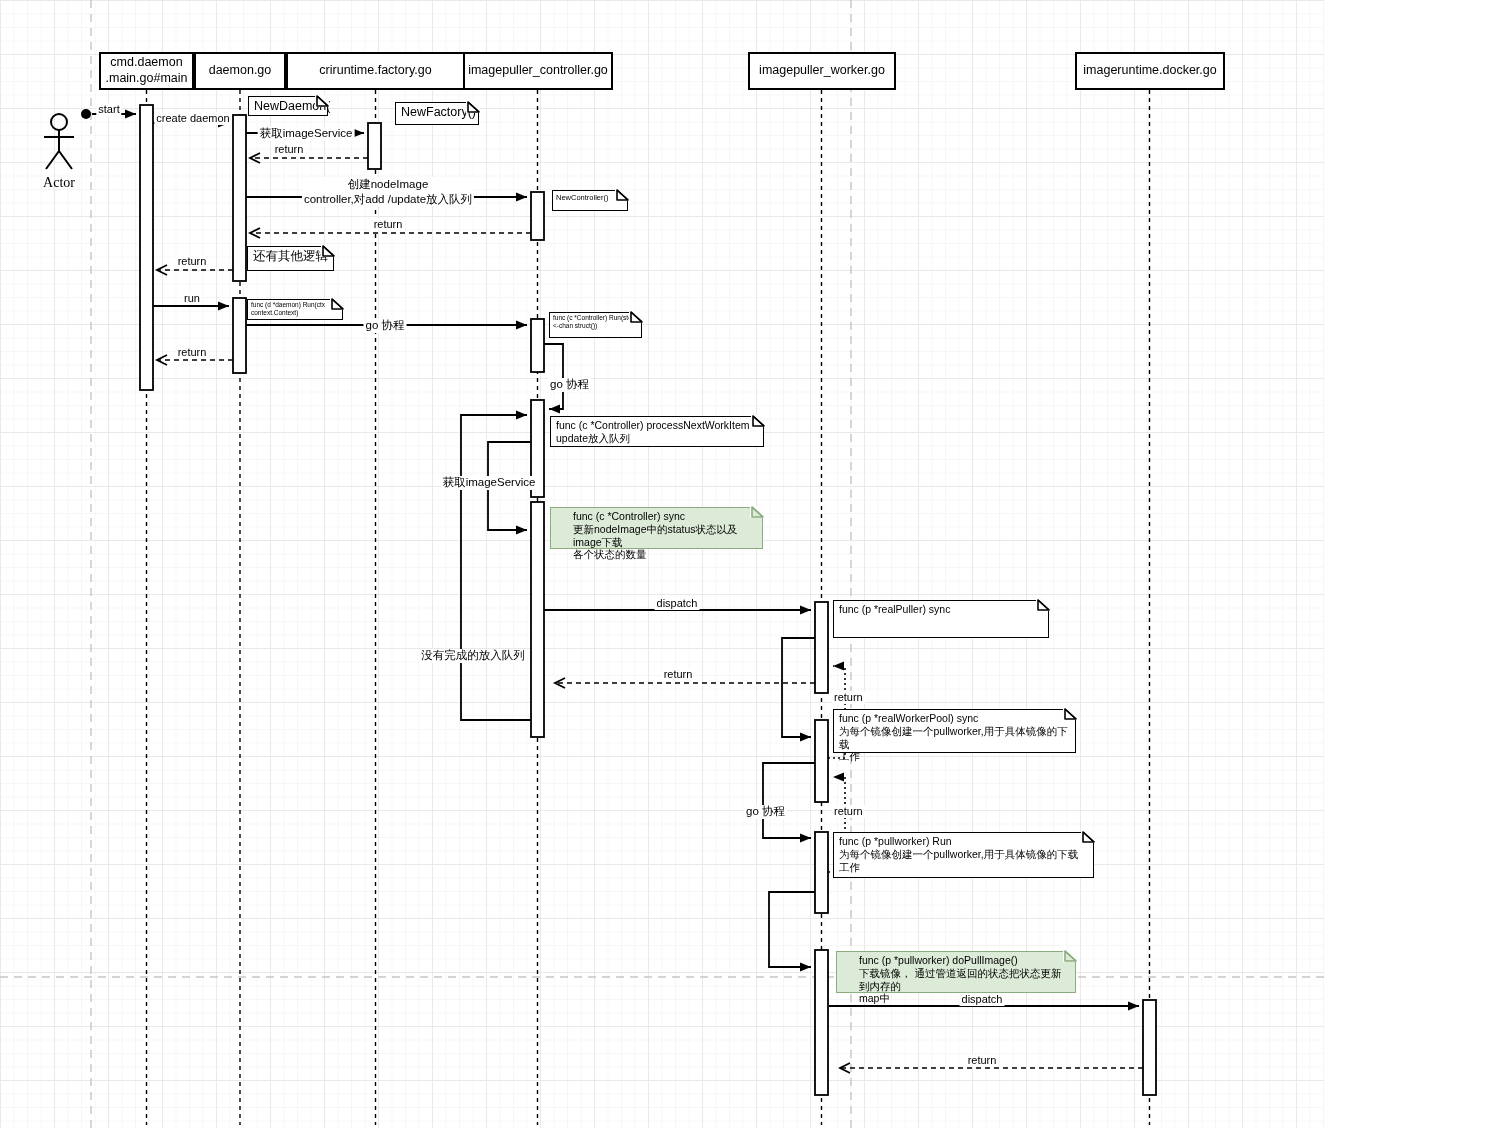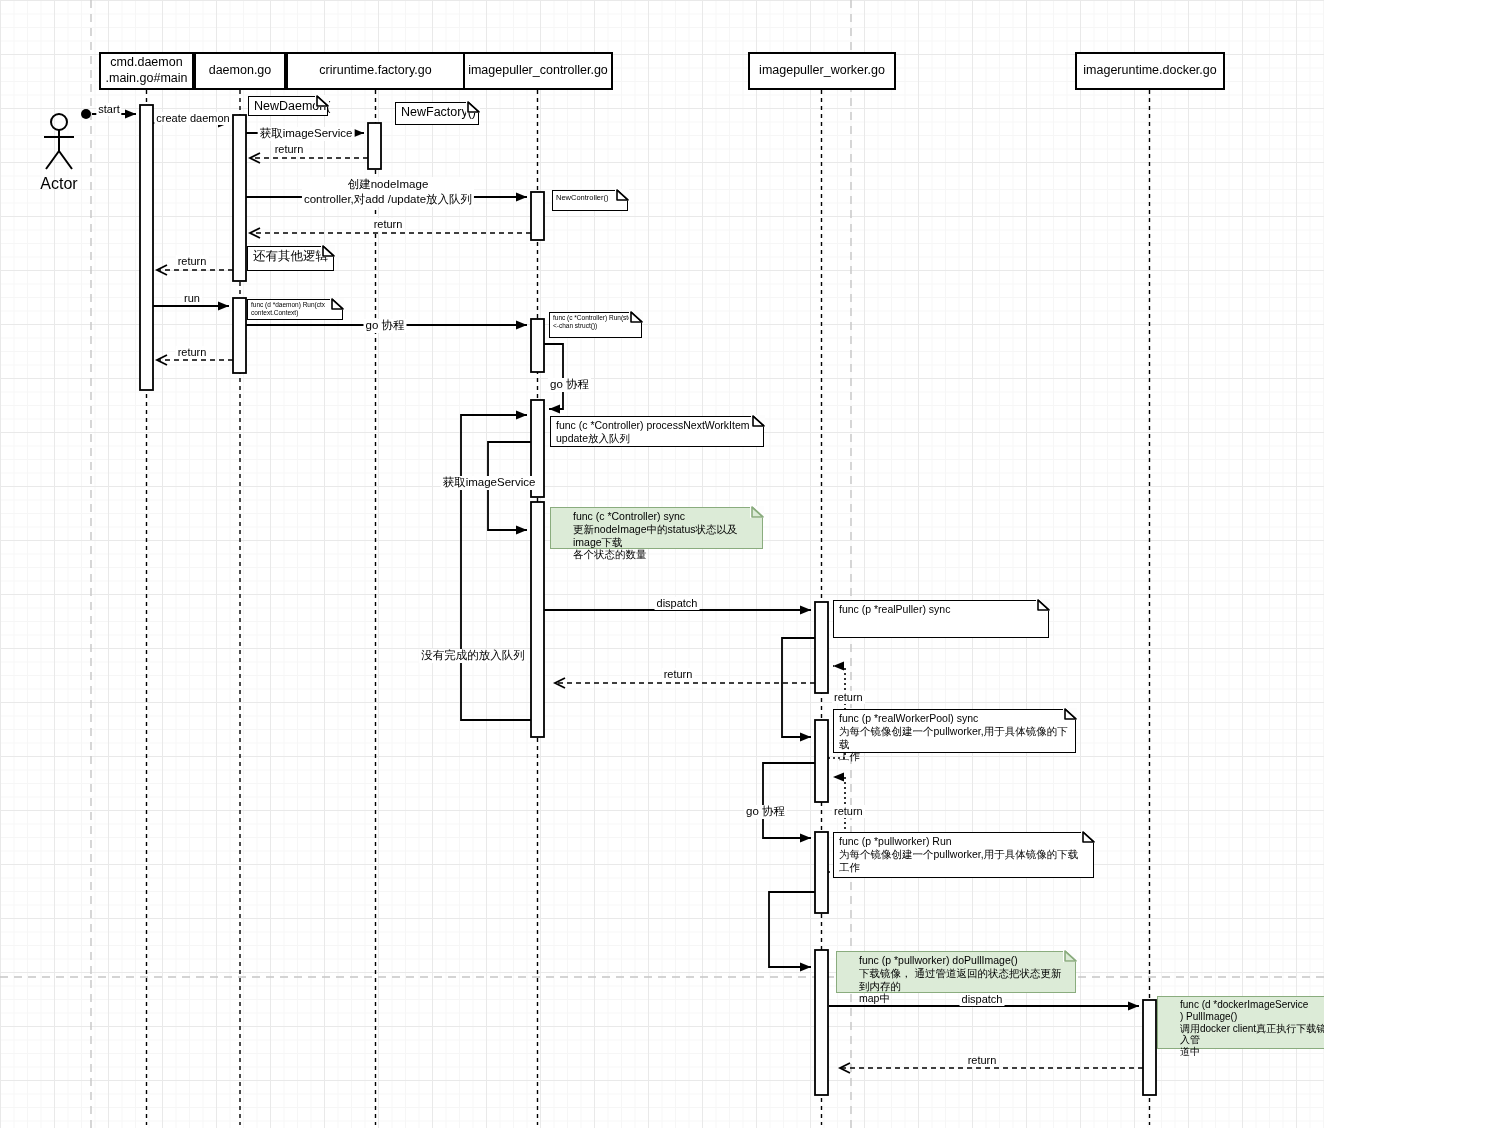--- a/index.html
+++ b/index.html
@@ -53,21 +53,21 @@
   .note.green .fflap{fill:var(--green-bg);stroke:var(--green-border);}
   .note.green .fdiag{stroke:var(--green-border);}
 
   .lbl{
     position:absolute;z-index:2;font-size:11px;white-space:nowrap;
     transform:translateX(-50%);background:#ffffff;padding:0 2px;line-height:1.2;
   }
   .lbl.la{transform:none;}
   .lbl.cjk{font-size:11.5px;margin-top:9px;}
   .lbl.two{text-align:center;line-height:1.3;}
-  #actor-label{position:absolute;z-index:2;font-size:16px;transform:translateX(-50%);}
+  #actor-label{position:absolute;z-index:2;font-size:14px;transform:translateX(-50%);font-family:Liberation Serif, serif;}
   #watermark{
     position:absolute;z-index:4;font-size:21px;color:#cbcbcb;
     letter-spacing:1px;white-space:nowrap;
   }
 </style>
 </head>
 <body>
 
 <div id="canvas">
 
@@ -254,31 +254,20 @@
   <svg class="fold" width="16" height="14" viewBox="0 0 16 14">
         <rect class="fcover" x="2" y="0" width="14" height="12"></rect>
         <path class="fflap" d="M4,1 L4,11 L15,11 Z"></path>
         <path class="fdiag" d="M4,1 L15,11"></path>
       </svg>
     </div>
   <div class="note green" style="left:836px;top:951px;width:240px;height:42px">
     <div class="nl">func (p *pullworker)  doPullImage()</div>
     <div class="nl">下载镜像， 通过管道返回的状态把状态更新到内存的</div>
     <div class="nl">map中</div>
-  <svg class="fold" width="16" height="14" viewBox="0 0 16 14">
-        <rect class="fcover" x="2" y="0" width="14" height="12"></rect>
-        <path class="fflap" d="M4,1 L4,11 L15,11 Z"></path>
-        <path class="fdiag" d="M4,1 L15,11"></path>
-      </svg>
-    </div>
-  <div class="note green f10" style="left:1157px;top:996px;width:252px;height:53px">
-    <div class="nl">func (d *dockerImageService</div>
-    <div class="nl">)  PullImage()</div>
-    <div class="nl">调用docker client真正执行下载镜像，并把状态放入管</div>
-    <div class="nl">道中</div>
   <svg class="fold" width="16" height="14" viewBox="0 0 16 14">
         <rect class="fcover" x="2" y="0" width="14" height="12"></rect>
         <path class="fflap" d="M4,1 L4,11 L15,11 Z"></path>
         <path class="fdiag" d="M4,1 L15,11"></path>
       </svg>
     </div>
 
   <div class="lbl" style="left:109px;top:103px">start</div>
   <div class="lbl" style="left:193px;top:112px">create daemon</div>
   <div class="lbl cjk" style="left:306px;top:118px">获取imageService</div>

